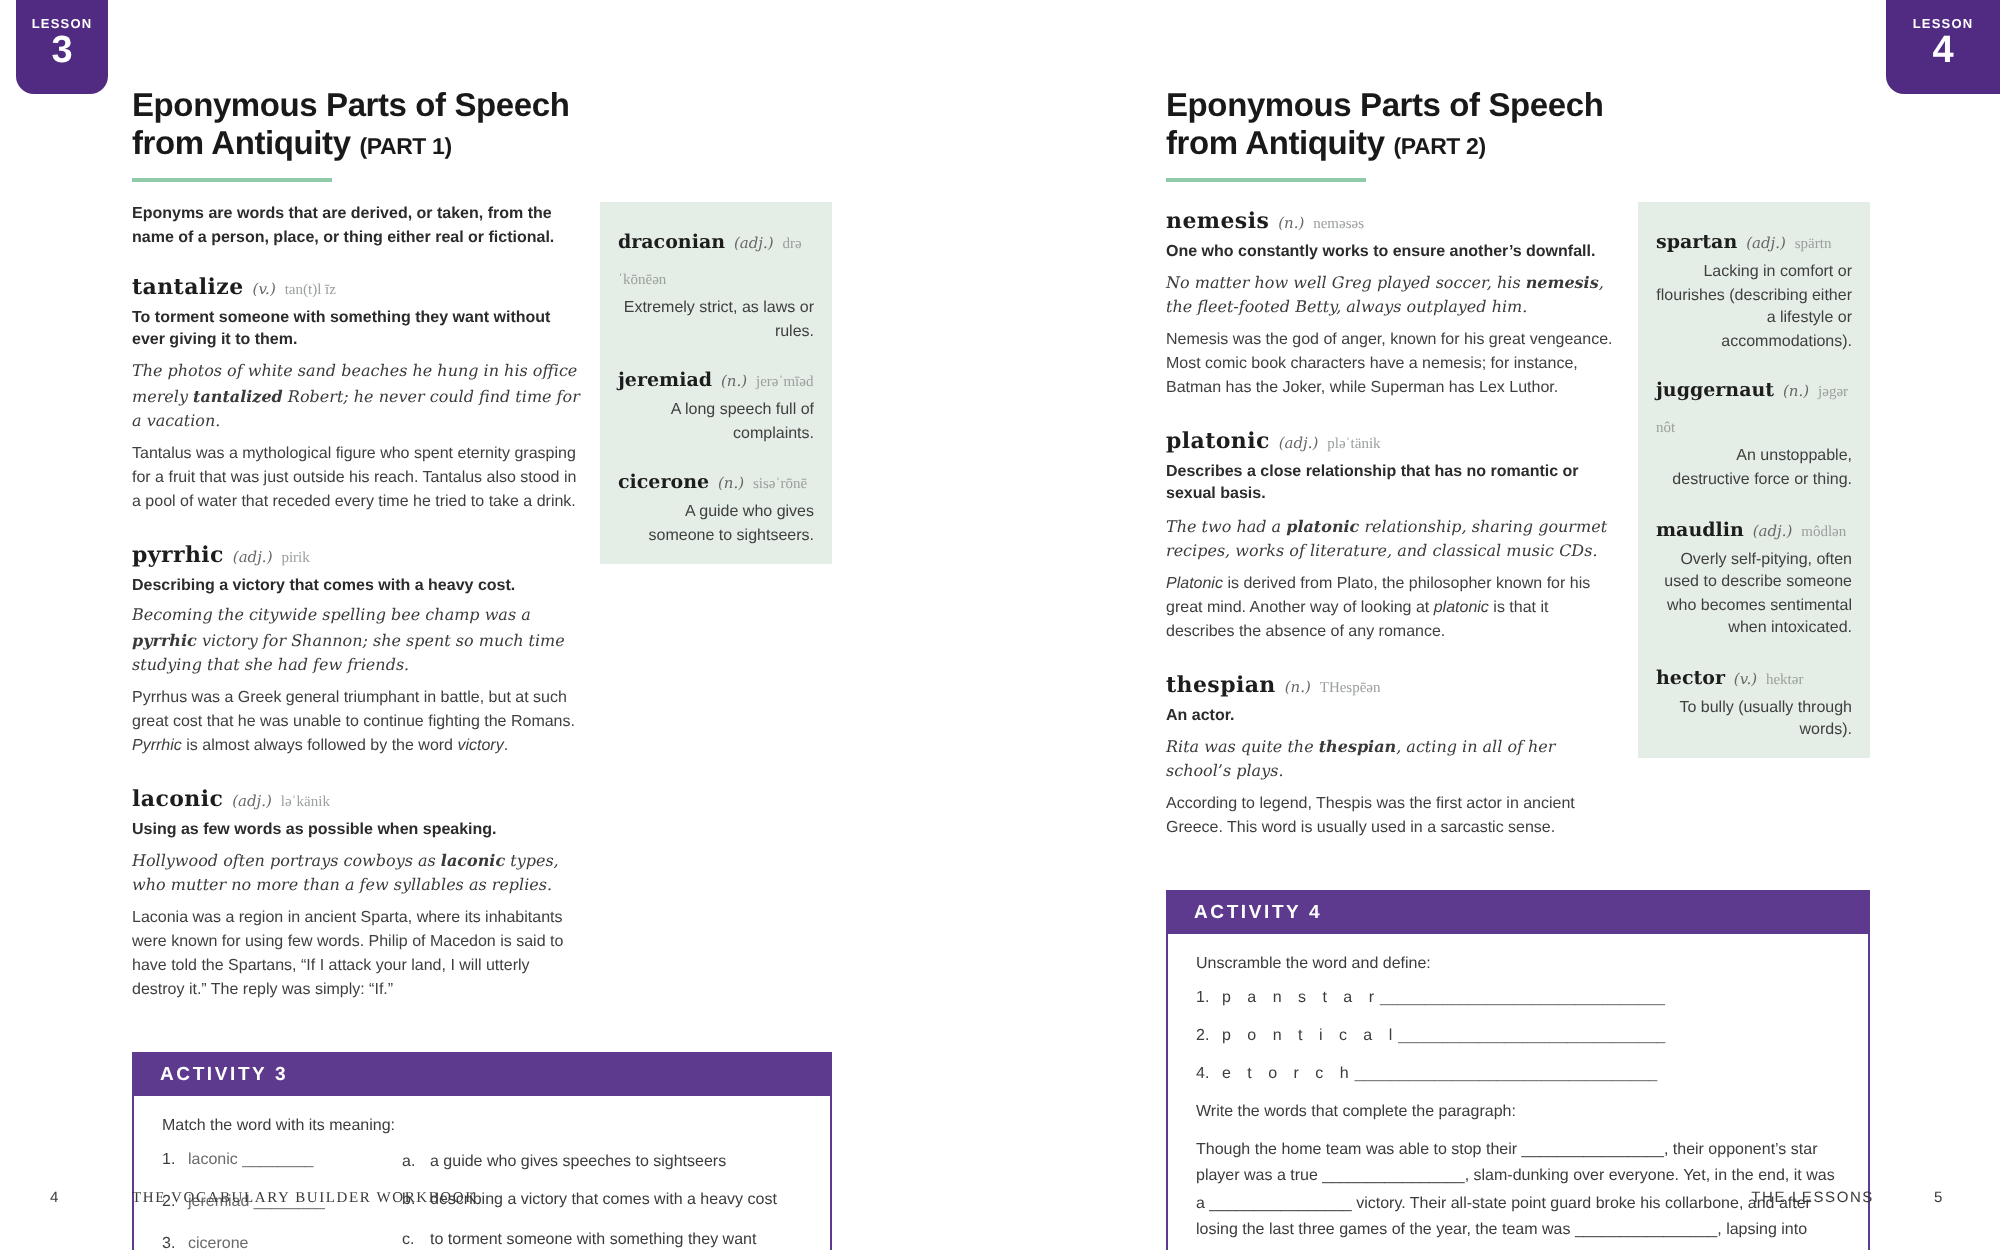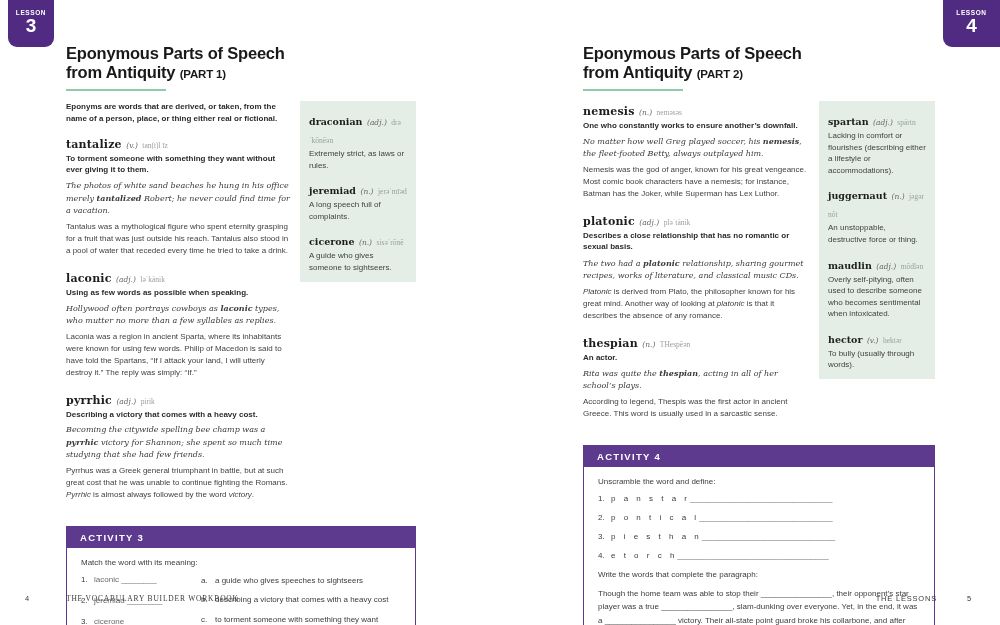--- a/index.html
+++ b/index.html
@@ -38,21 +38,21 @@
   .pron { font-size:7.5px; color:#9aa09d;font-family:Liberation Serif, serif; }
   .def { font-size:8px; font-weight:bold; color:#2b2b2b; line-height:1.4; margin-top:1px; }
   .example { font-family:"DejaVu Serif", serif; font-style:italic; font-size:8px; color:#3a3a3a; line-height:1.5; margin:4px 0; }
   .example .seg-b { font-weight:bold; }
   .note { font-size:8px; color:#3f3f3f; line-height:1.5; }
   .note .seg-i { font-style:italic; }
 
   .side-item { margin-bottom:9px; }
   .side-item:last-child { margin-bottom:0; }
   .side-hw { font-family:"DejaVu Serif", serif; font-weight:bold; font-size:9.5px; color:#1d1d1d; }
-  .side-def { font-size:8px; color:#3f3f3f; line-height:1.45; margin-top:1px; }
+  .side-def { font-size:8px; color:#3f3f3f; line-height:1.45; margin-top:1px;text-align:right; }
 
   
   .activity { margin-top:14px; }
   .activity-header { background:var(--accent_purple); color:#fff; font-weight:bold; font-size:9.5px;
     letter-spacing:1.3px; padding:6px 14px 5px 14px; }
   .activity-body { border:1px solid var(--accent_purple); border-top:none; padding:10px 14px 12px 14px; }
   .activity-instruction { font-size:8px; color:#3c3c3c; margin-bottom:8px; }
 
   .match-cols { display:flex; }
   .match-words { width:120px; }
@@ -104,38 +104,38 @@
               <span class="pos">(v.)</span>
               <span class="pron">tan(t)l īz</span>
             </div>
             <div class="def">To torment someone with something they want without ever giving it to them.</div>
             <div class="example"><span>The photos of white sand beaches he hung in his office merely </span><span class="seg-b">tantalized</span><span> Robert; he never could find time for a vacation.</span></div>
             <div class="note"><span>Tantalus was a mythological figure who spent eternity grasping for a fruit that was just outside his reach. Tantalus also stood in a pool of water that receded every time he tried to take a drink.</span></div>
           </div>
 
           <div class="entry">
             <div class="headline">
+              <span class="hw">pyrrhic</span>
+              <span class="pos">(adj.)</span>
+              <span class="pron">pirik</span>
+            </div>
+            <div class="def">Describing a victory that comes with a heavy cost.</div>
+            <div class="example"><span>Becoming the citywide spelling bee champ was a </span><span class="seg-b">pyrrhic</span><span> victory for Shannon; she spent so much time studying that she had few friends.</span></div>
+            <div class="note"><span>Pyrrhus was a Greek general triumphant in battle, but at such great cost that he was unable to continue fighting the Romans. </span><span class="seg-i">Pyrrhic</span><span> is almost always followed by the word </span><span class="seg-i">victory</span><span>.</span></div>
+          </div>
+
+          <div class="entry">
+            <div class="headline">
               <span class="hw">laconic</span>
               <span class="pos">(adj.)</span>
               <span class="pron">ləˈkänik</span>
             </div>
             <div class="def">Using as few words as possible when speaking.</div>
             <div class="example"><span>Hollywood often portrays cowboys as </span><span class="seg-b">laconic</span><span> types, who mutter no more than a few syllables as replies.</span></div>
             <div class="note"><span>Laconia was a region in ancient Sparta, where its inhabitants were known for using few words. Philip of Macedon is said to have told the Spartans, “If I attack your land, I will utterly destroy it.” The reply was simply: “If.”</span></div>
-          </div>
-
-          <div class="entry">
-            <div class="headline">
-              <span class="hw">pyrrhic</span>
-              <span class="pos">(adj.)</span>
-              <span class="pron">pirik</span>
-            </div>
-            <div class="def">Describing a victory that comes with a heavy cost.</div>
-            <div class="example"><span>Becoming the citywide spelling bee champ was a </span><span class="seg-b">pyrrhic</span><span> victory for Shannon; she spent so much time studying that she had few friends.</span></div>
-            <div class="note"><span>Pyrrhus was a Greek general triumphant in battle, but at such great cost that he was unable to continue fighting the Romans. </span><span class="seg-i">Pyrrhic</span><span> is almost always followed by the word </span><span class="seg-i">victory</span><span>.</span></div>
           </div>
         </div>
 
         <div class="side-col">
           <div class="side-item">
             <div>
               <span class="side-hw">draconian</span>
               <span class="pos">(adj.)</span>
               <span class="pron">drəˈkōnēən</span>
             </div>
@@ -280,21 +280,20 @@
         </div>
       </div>
 
       <div class="activity">
         <div class="activity-header">ACTIVITY 4</div>
         <div class="activity-body">
           <div class="activity-instruction">Unscramble the word and define:</div>
 
           <div class="scramble-item"><span class="num">1.</span><span class="letters">p a n s t a r</span><span class="blank">________________________________</span></div>
           <div class="scramble-item"><span class="num">2.</span><span class="letters">p o n t i c a l</span><span class="blank">______________________________</span></div>
-          <div class="scramble-item"><span class="num">3.</span><span class="letters">p i e s t h a n</span><span class="blank">______________________________</span></div>
           <div class="scramble-item"><span class="num">4.</span><span class="letters">e t o r c h</span><span class="blank">__________________________________</span></div>
 
           <div class="activity-instruction second-instruction">Write the words that complete the paragraph:</div>
           <div class="fill-paragraph">Though the home team was able to stop their ________________, their opponent’s star player was a true ________________, slam-dunking over everyone. Yet, in the end, it was a ________________ victory. Their all-state point guard broke his collarbone, and after losing the last three games of the year, the team was ________________, lapsing into bouts of self-pity.</div>
         </div>
       </div>
     </div>
 
     <div class="footer footer-label-right">THE LESSONS</div>
     <div class="footer footer-page-right">5</div>

